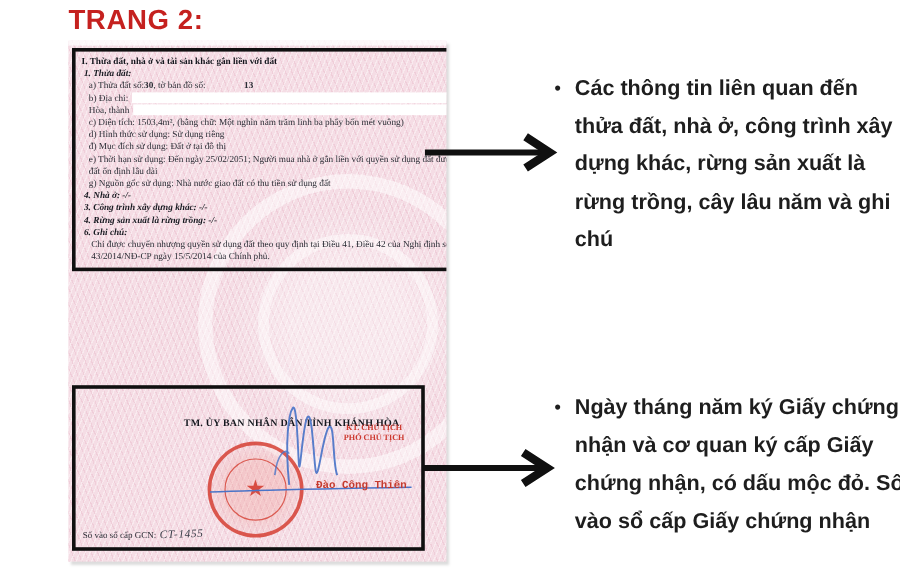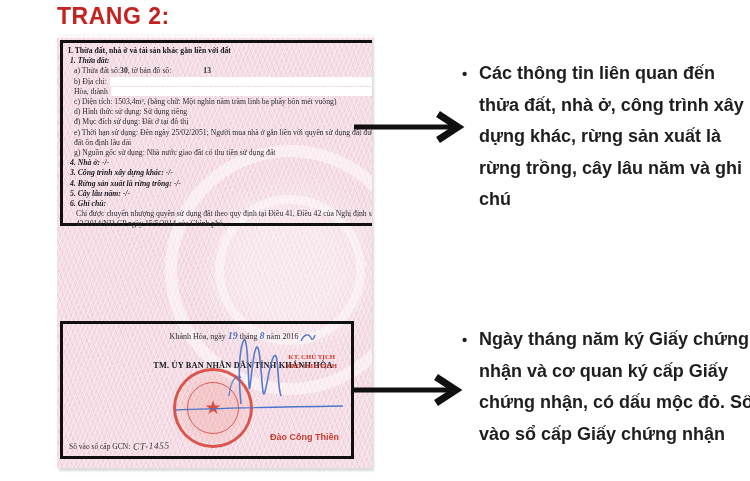--- a/index.html
+++ b/index.html
@@ -51,21 +51,21 @@
   .red-titles{position:absolute;right:14px;top:28px;text-align:center;color:#cd3a30;
               font-family:"Liberation Serif",serif;font-size:6.8px;font-weight:bold;line-height:9px;}
   .seal{position:absolute;left:110px;top:44px;width:80px;height:80px;border-radius:50%;
         border:3px solid rgba(213,62,50,.85);box-sizing:border-box;
         background:radial-gradient(circle, rgba(240,150,140,.30) 0 40%, rgba(240,150,140,.10) 70%, transparent 71%);}
   .seal::before{content:"";position:absolute;inset:11px;border-radius:50%;
         border:1.5px solid rgba(213,62,50,.8);}
   .seal::after{content:"★";position:absolute;left:0;right:0;top:50%;transform:translateY(-54%);
         text-align:center;font-size:19px;color:rgba(213,62,50,.9);}
   .sig-svg{position:absolute;left:0;top:0;}
-  .signer-name{position:absolute;right:12px;top:108px;font-family:Liberation Sans, sans-serif;
+  .signer-name{position:absolute;right:12px;top:76px;font-family:Liberation Mono, monospace;
                font-size:9px;font-weight:bold;color:#c53a2e;white-space:nowrap;}
   .registry{position:absolute;left:6px;bottom:5px;font-family:"Liberation Serif",serif;
             font-size:7.5px;color:#2a2d35;white-space:nowrap;}
   .registry .hw-ink{display:inline-block;font-style:italic;font-size:9.5px;color:#3a3f4a;
             transform:rotate(-2deg);margin-left:3px;letter-spacing:.5px;}
 
   
   .arrow{position:absolute;}
   .arrow-1{left:354px;top:110px;}
   .arrow-2{left:352px;top:373px;}
@@ -101,32 +101,26 @@
           <span class="redact"></span>
         </p>
       <p class="ln itm">c) Diện tích: 1503,4m², (bằng chữ: Một nghìn năm trăm linh ba phẩy bốn mét vuông)</p>
       <p class="ln itm">d) Hình thức sử dụng: Sử dụng riêng</p>
       <p class="ln itm">đ) Mục đích sử dụng: Đất ở tại đô thị</p>
       <p class="ln itm">e) Thời hạn sử dụng: Đến ngày 25/02/2051; Người mua nhà ở gắn liền với quyền sử dụng đất được sử dụng đất ổn định lâu dài</p>
       <p class="ln itm">g) Nguồn gốc sử dụng: Nhà nước giao đất có thu tiền sử dụng đất</p>
       <p class="ln sub">4. Nhà ở: -/-</p>
       <p class="ln sub">3. Công trình xây dựng khác: -/-</p>
       <p class="ln sub">4. Rừng sản xuất là rừng trồng: -/-</p>
-      <p class="ln sub">5. Cây lâu năm: -/-</p>
       <p class="ln sub">6. Ghi chú:</p>
       <p class="ln note">Chỉ được chuyển nhượng quyền sử dụng đất theo quy định tại Điều 41, Điều 42 của Nghị định số 43/2014/NĐ-CP ngày 15/5/2014 của Chính phủ.</p>
     </div>
 
     <div class="box bottom-box">
       <div class="sig-center">
-        <div class="date-line">
-          <span>Khánh Hòa, ngày</span><span class="hw">19</span><span>tháng</span><span class="hw">8</span><span>năm 2016</span><svg class="flourish" width="16" height="11" viewBox="0 0 16 11">
-              <path d="M1 9 C4 2,9 1,11 6 C12 9,14 7,15 3" stroke="#4a74c8" stroke-width="1.3" fill="none"></path>
-            </svg>
-        </div>
         <div class="authority">TM. ỦY BAN NHÂN DÂN TỈNH KHÁNH HÒA</div>
       </div>
       <div class="red-titles">
         <div>KT. CHỦ TỊCH</div>
         <div>PHÓ CHỦ TỊCH</div>
       </div>
       <div class="seal"></div>
       <svg class="sig-svg" width="294" height="132" viewBox="0 0 294 132">
         <path d="M112 86 C160 84, 220 83, 280 82" stroke="#4a74c8" stroke-width="1.3" fill="none"></path>
         <path d="M178 80 C174 42, 178 20, 181 16 C184 12, 185 42, 186 62 C187 76, 189 32, 193 24 C197 17, 198 52, 200 68 C202 80, 206 38, 211 32 C216 27, 214 62, 218 72" stroke="#4a74c8" stroke-width="1.6" fill="none" opacity="0.92"></path>

